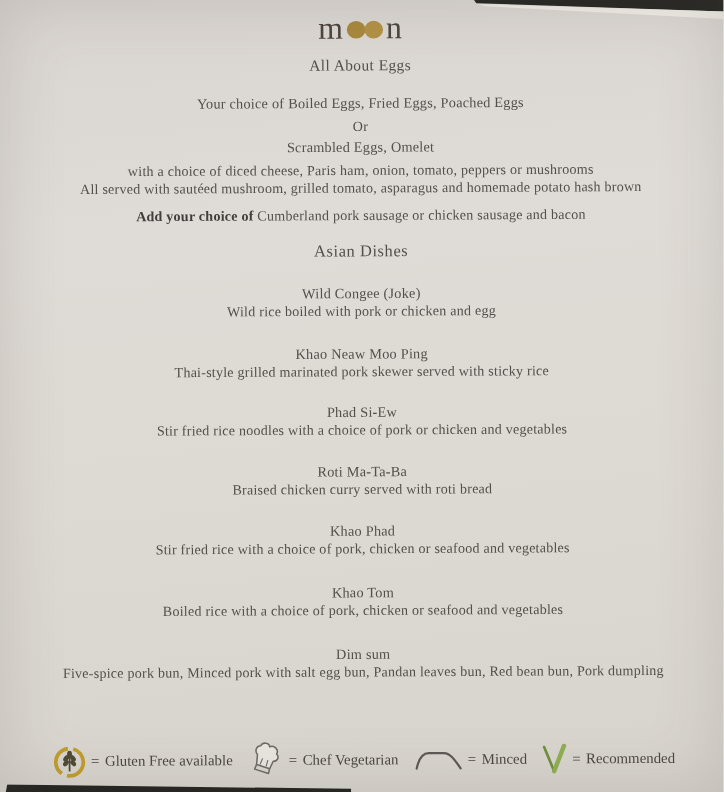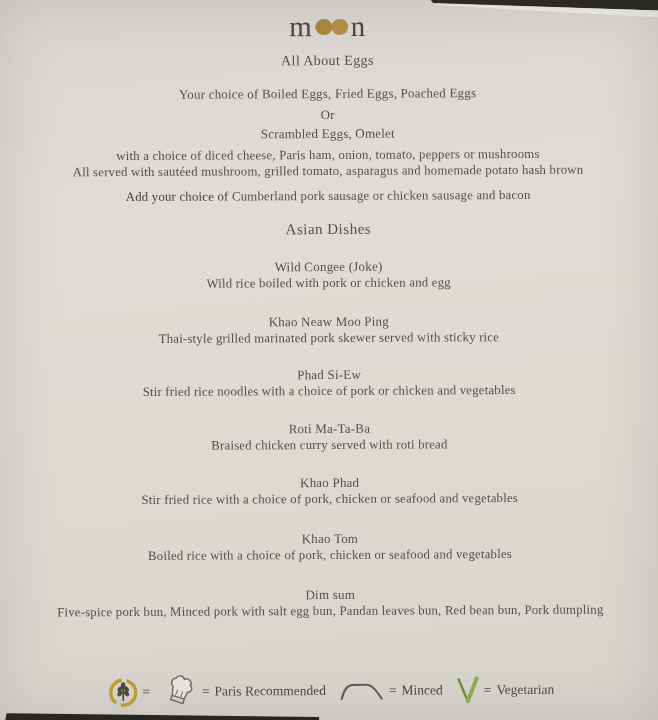--- a/index.html
+++ b/index.html
@@ -15,21 +15,21 @@
   .edge{position:absolute;pointer-events:none;}
   .edge.dark-top{left:0;top:0;width:658px;height:18px;background:#262622;
     clip-path:polygon(65.5% 0,100% 0,100% 58%,65.8% 16%);}
   .edge.cream-top{left:0;top:0;width:658px;height:20px;background:#efece5;
     clip-path:polygon(66% 18%,100% 52%,100% 86%,67% 28%);}
   .edge.dark-bottom{left:0;top:702px;width:658px;height:18px;background:#23231f;
     clip-path:polygon(1% 62%,48.5% 84%,48.5% 100%,0.8% 100%);}
   .content{position:absolute;inset:0;transform:rotate(-0.3deg);}
   .line{position:absolute;left:18px;right:18px;text-align:center;color:#53504b;
     font-size:12.8px;letter-spacing:.2px;}
-  .line b,.line .bold{color:#413f3b;font-weight:normal;margin-top:44px;}
+  .line b,.line .bold{color:#413f3b;font-weight:bold;margin-top:44px;}
   .t-section{font-size:14px;letter-spacing:.4px;}
   .t-asian{font-size:15px;letter-spacing:.5px;}
   .t-dish{font-size:13px;}
   
   .logo{position:absolute;top:10px;left:0;right:0;display:flex;justify-content:center;
     align-items:flex-end;gap:3px;height:26px;}
   .logo .ltr{font-size:29px;line-height:20px;color:#4b453e;font-family:"Liberation Serif",serif;}
   .logo .dot{width:17px;height:16px;border-radius:50%;margin-bottom:1px;}
   .logo .dot.d1{background:#a8883c;margin-right:-4px;}
   .logo .dot.d2{background:#b29146;}
@@ -92,50 +92,51 @@
           <g fill="#4e4a33" stroke="#4e4a33">
             <line x1="15.5" y1="8" x2="15.5" y2="24" stroke-width="1.6"></line>
             <ellipse cx="15.5" cy="8.2" rx="1.7" ry="2.6"></ellipse>
             <ellipse cx="12.4" cy="12" rx="1.6" ry="2.7" transform="rotate(38 12.4 12)"></ellipse>
             <ellipse cx="18.6" cy="12" rx="1.6" ry="2.7" transform="rotate(-38 18.6 12)"></ellipse>
             <ellipse cx="12.2" cy="16.4" rx="1.6" ry="2.7" transform="rotate(38 12.2 16.4)"></ellipse>
             <ellipse cx="18.8" cy="16.4" rx="1.6" ry="2.7" transform="rotate(-38 18.8 16.4)"></ellipse>
           </g>
         </svg>
         <span class="eq">=</span>
+          <span>Gluten Free available</span>
       </span>
 
       <span class="item">
         <svg width="34" height="36" viewBox="0 0 34 36">
           <g transform="rotate(18 17 18)" fill="#e9e6e0" stroke="#6e6b66" stroke-width="1.4" stroke-linejoin="round">
             <path d="M8,15 C4.5,13 4.5,7.5 8.5,6.5 C9,2.5 15,1.5 16.5,5 C20,2 25.5,5 24.5,9.5 C28,11 27,15.5 23.5,16.5 L22.5,24 L10,24 Z"></path>
             <path d="M10,24 L9.6,28.5 L22.8,28.5 L22.4,24" fill="none"></path>
             <line x1="13.5" y1="17" x2="13" y2="23" stroke-width="1"></line>
             <line x1="18.5" y1="17" x2="18.9" y2="23" stroke-width="1"></line>
           </g>
         </svg>
         <span class="eq">=</span>
-          <span>Paris Recommended</span>
+          <span>Chef Vegetarian</span>
       </span>
 
       <span class="item">
         <svg width="46" height="24" viewBox="0 0 46 24">
           <path d="M3,20 C5,11 9,6 14,6 L28,6 C33,6 37,11 43,20" fill="none" stroke="#5d5a55" stroke-width="2" stroke-linecap="round"></path>
         </svg>
         <span class="eq">=</span>
           <span>Minced</span>
       </span>
 
       <span class="item">
         <svg width="24" height="28" viewBox="0 0 24 28">
           <path d="M3,3 L12,25" stroke="#6f8f3a" stroke-width="2.4" fill="none" stroke-linecap="round"></path>
           <path d="M21,2 L12,25" stroke="#8fae52" stroke-width="4" fill="none" stroke-linecap="round"></path>
         </svg>
         <span class="eq">=</span>
-          <span>Vegetarian</span>
+          <span>Recommended</span>
       </span>
 
     </div>
   </div>
 
   <div class="edge dark-top"></div>
   <div class="edge cream-top"></div>
   <div class="edge dark-bottom"></div>
 </div>
 

